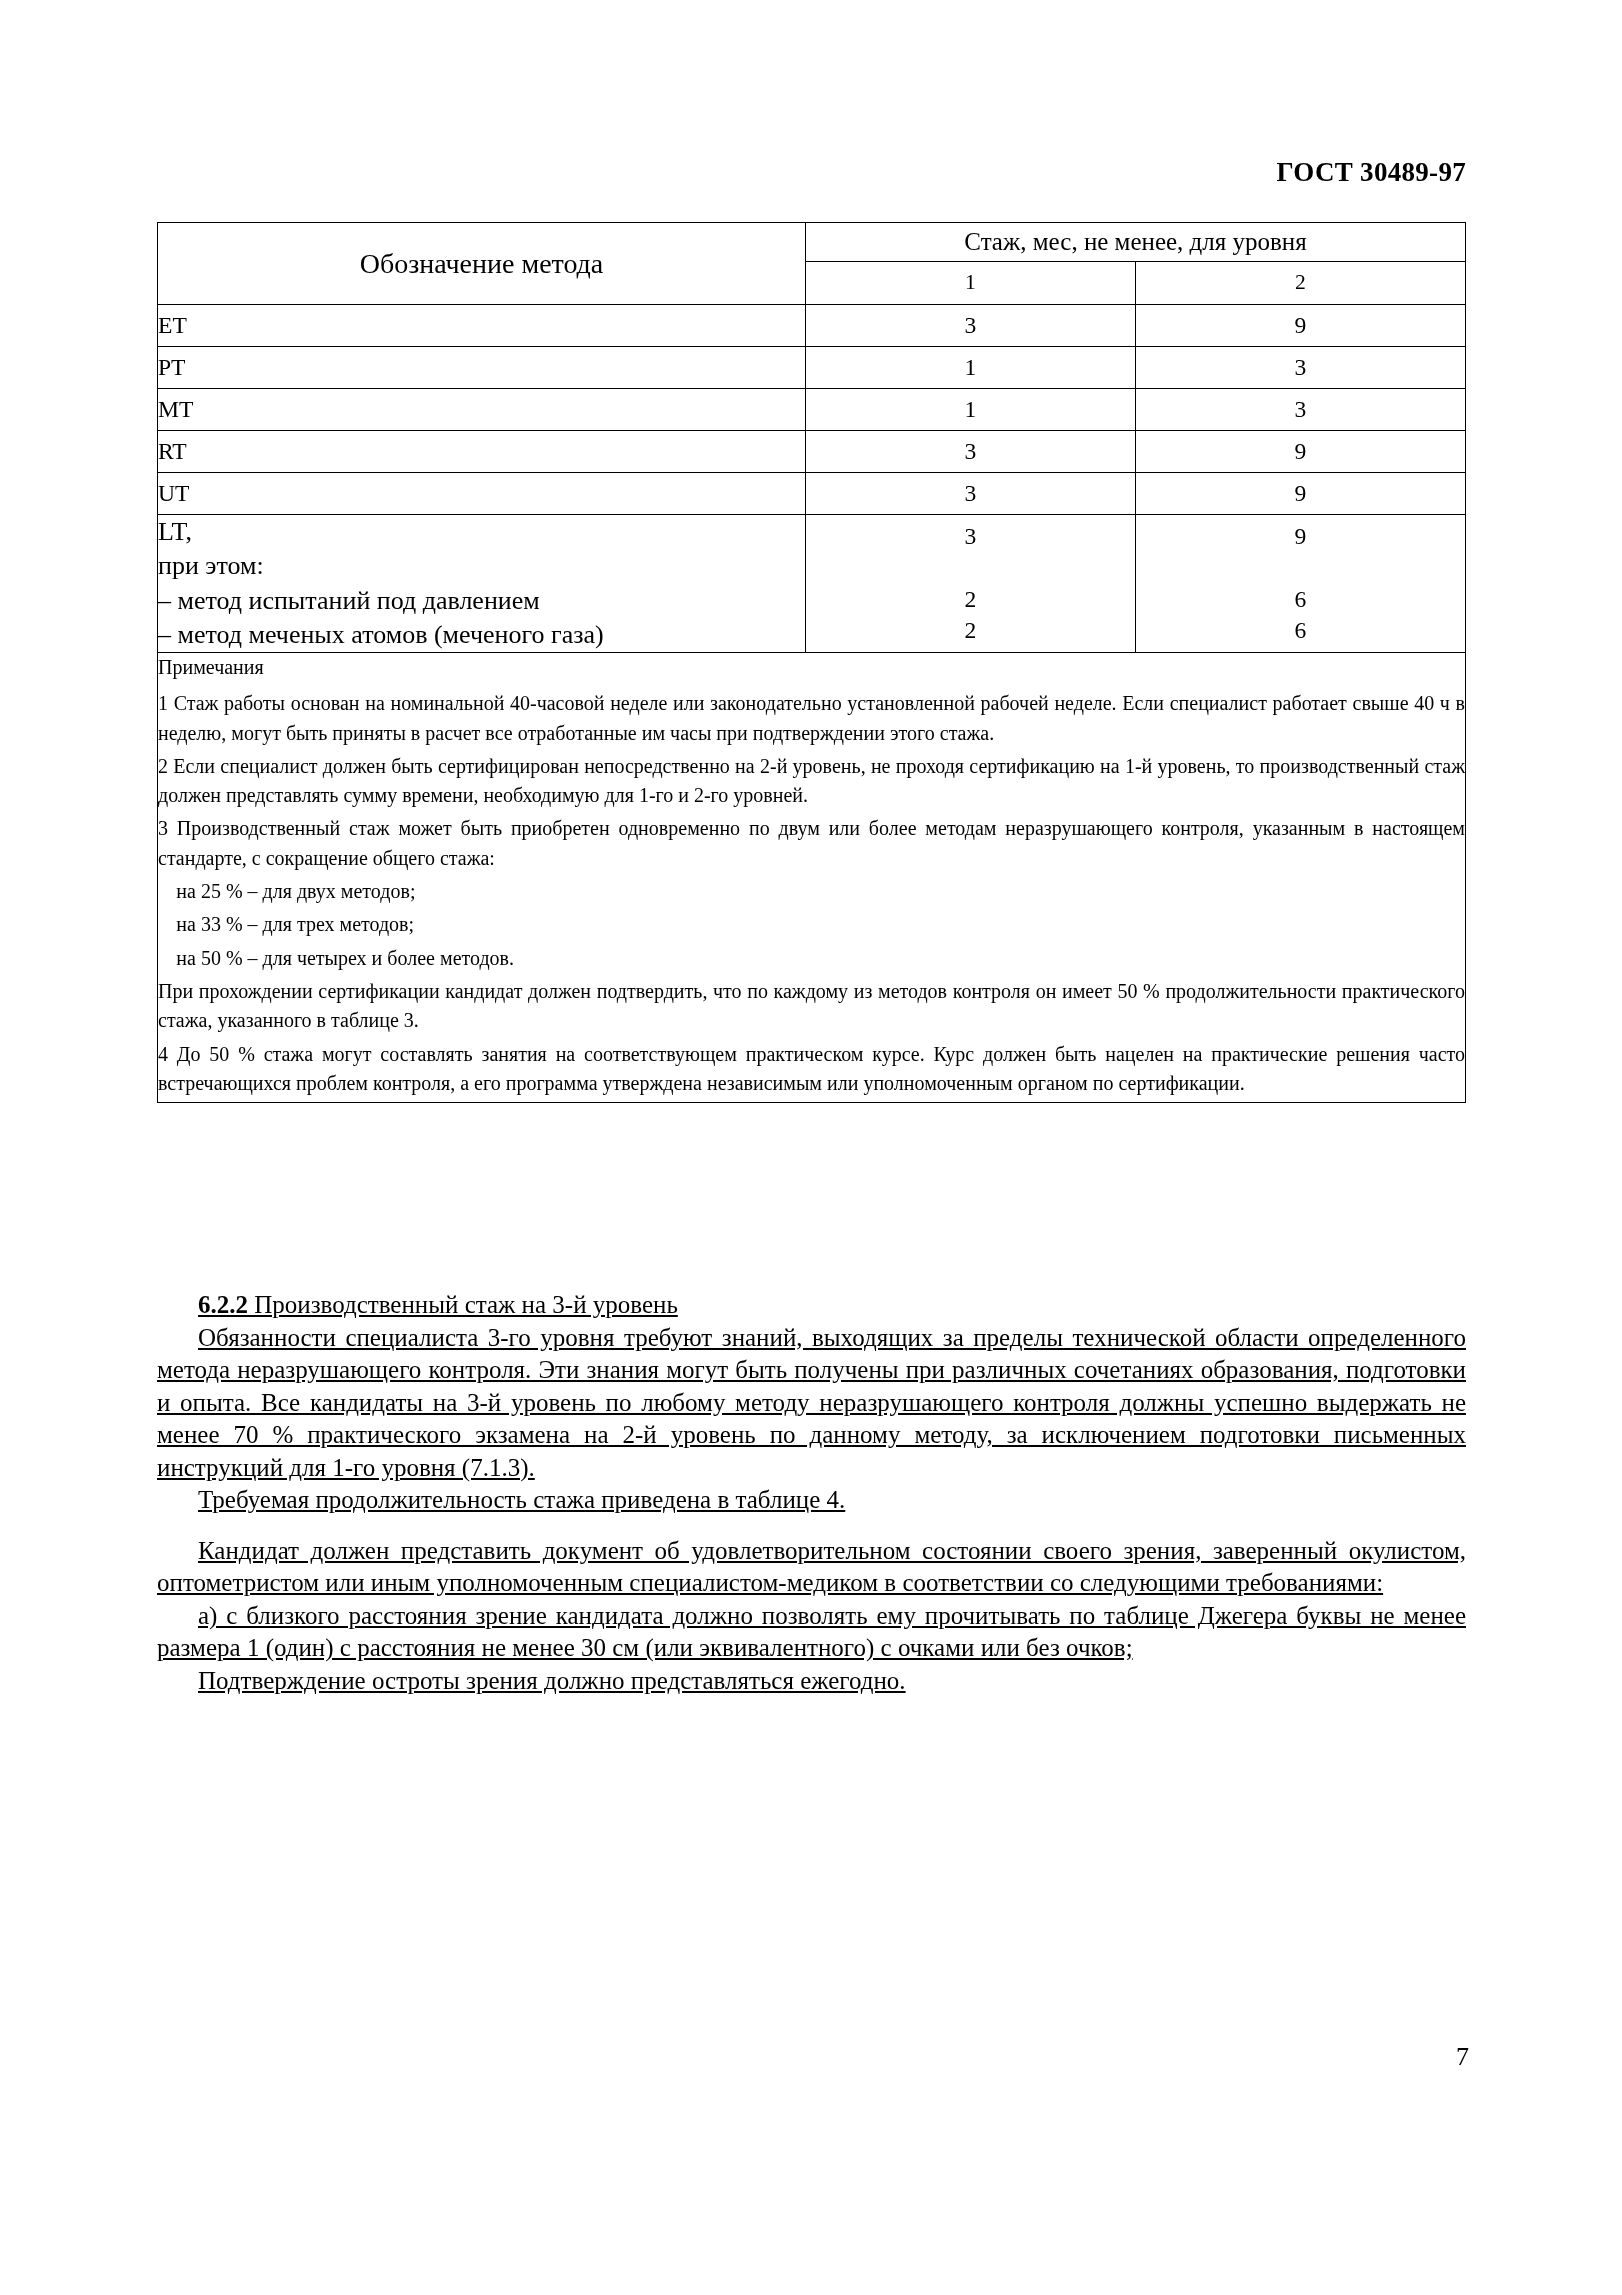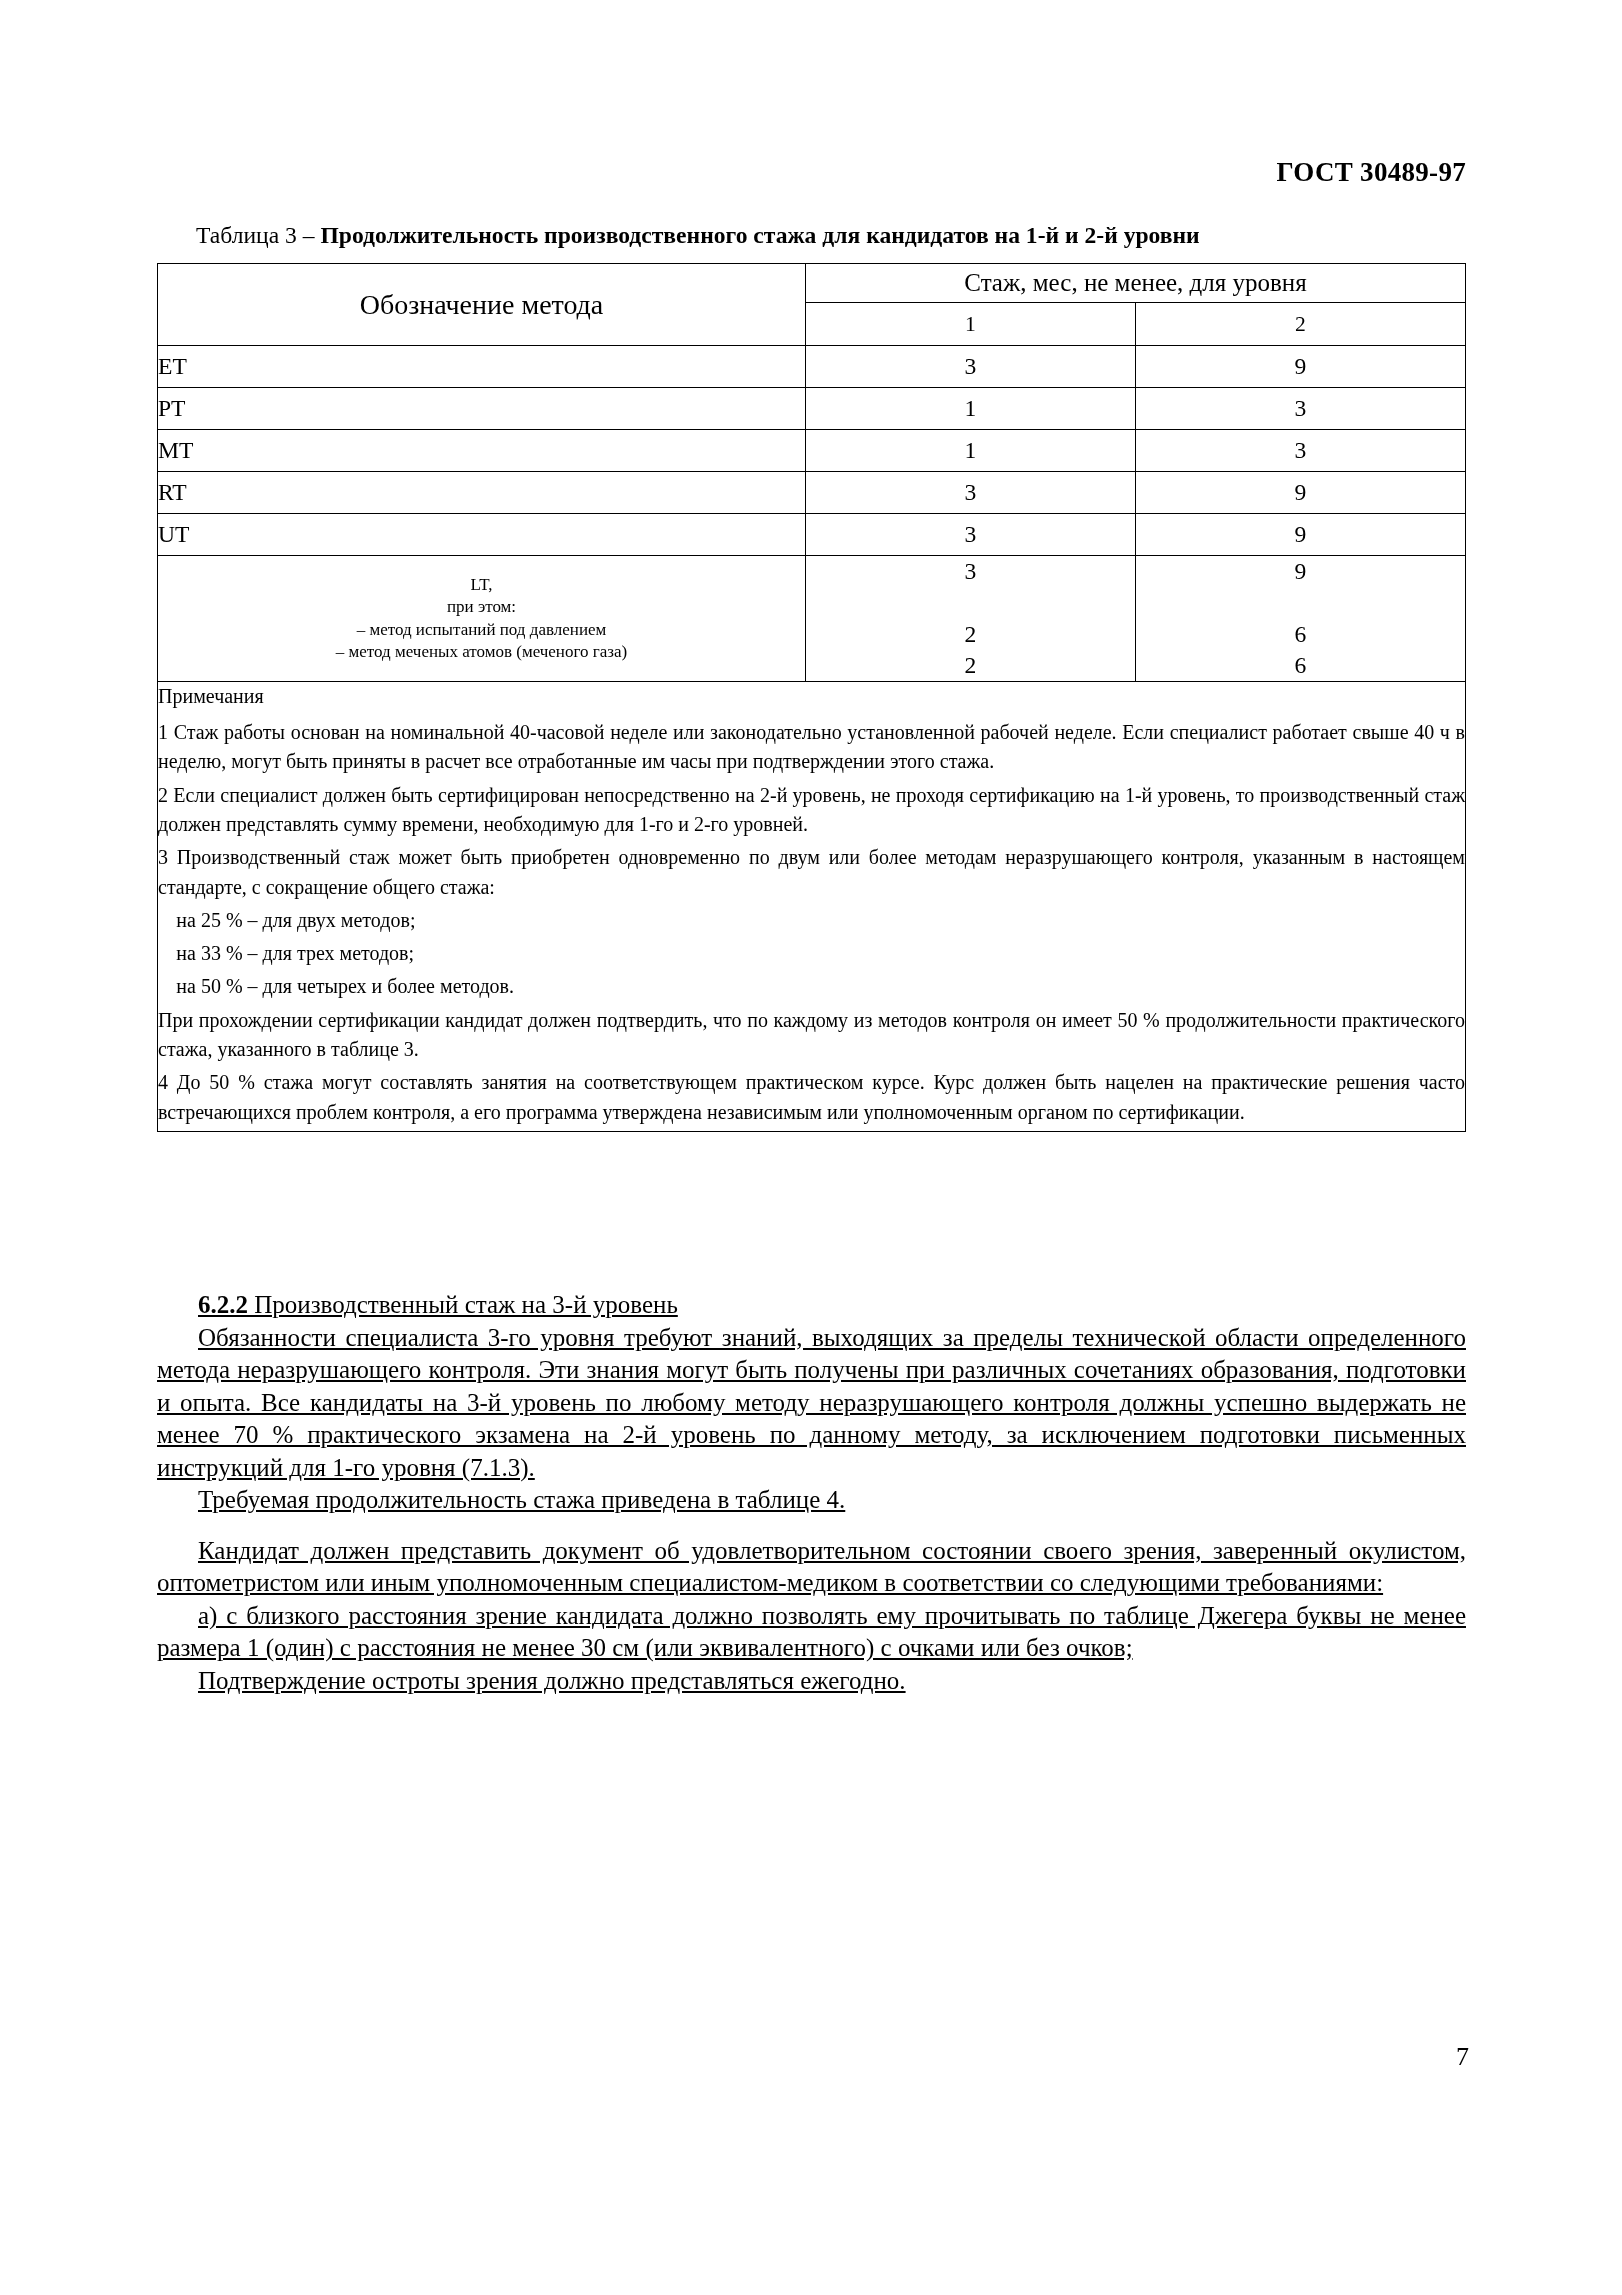--- a/index.html
+++ b/index.html
@@ -97,23 +97,22 @@
   }
   td.num-cell {
     text-align: center;
     height: 41px;
     font-size: 23.6px;
   }
 
   
   td.lt-method {
     padding: 9.2px 0 11.8px 17px;
-    font-size: 17px;
+    font-size: 26px;
     line-height: 1.32;
-    text-align: center;
   }
   td.lt-method .lt-line { display: block; white-space: nowrap; }
   td.lt-num {
     text-align: center;
     font-size: 23.6px;
     line-height: 1.32;
     vertical-align: top;
     padding-top: 9.2px;
   }
   td.lt-num .lt-line { display: block; }
@@ -172,23 +171,20 @@
 </style>
 </head>
 <body>
 
 <div class="page">
 
   <div class="doc-header">ГОСТ 30489-97</div>
 
   <div class="content">
 
-    <div class="table-caption">
-      <span class="caption-label">Таблица 3 – </span><span class="caption-title">Продолжительность производственного стажа для кандидатов на 1-й и 2-й уровни</span>
-    </div>
 
     <table class="gost-table">
       <colgroup>
         <col class="c-method">
         <col class="c-lvl1">
         <col class="c-lvl2">
       </colgroup>
       <thead>
         <tr>
           <th class="th-method" rowspan="2">Обозначение метода</th>

